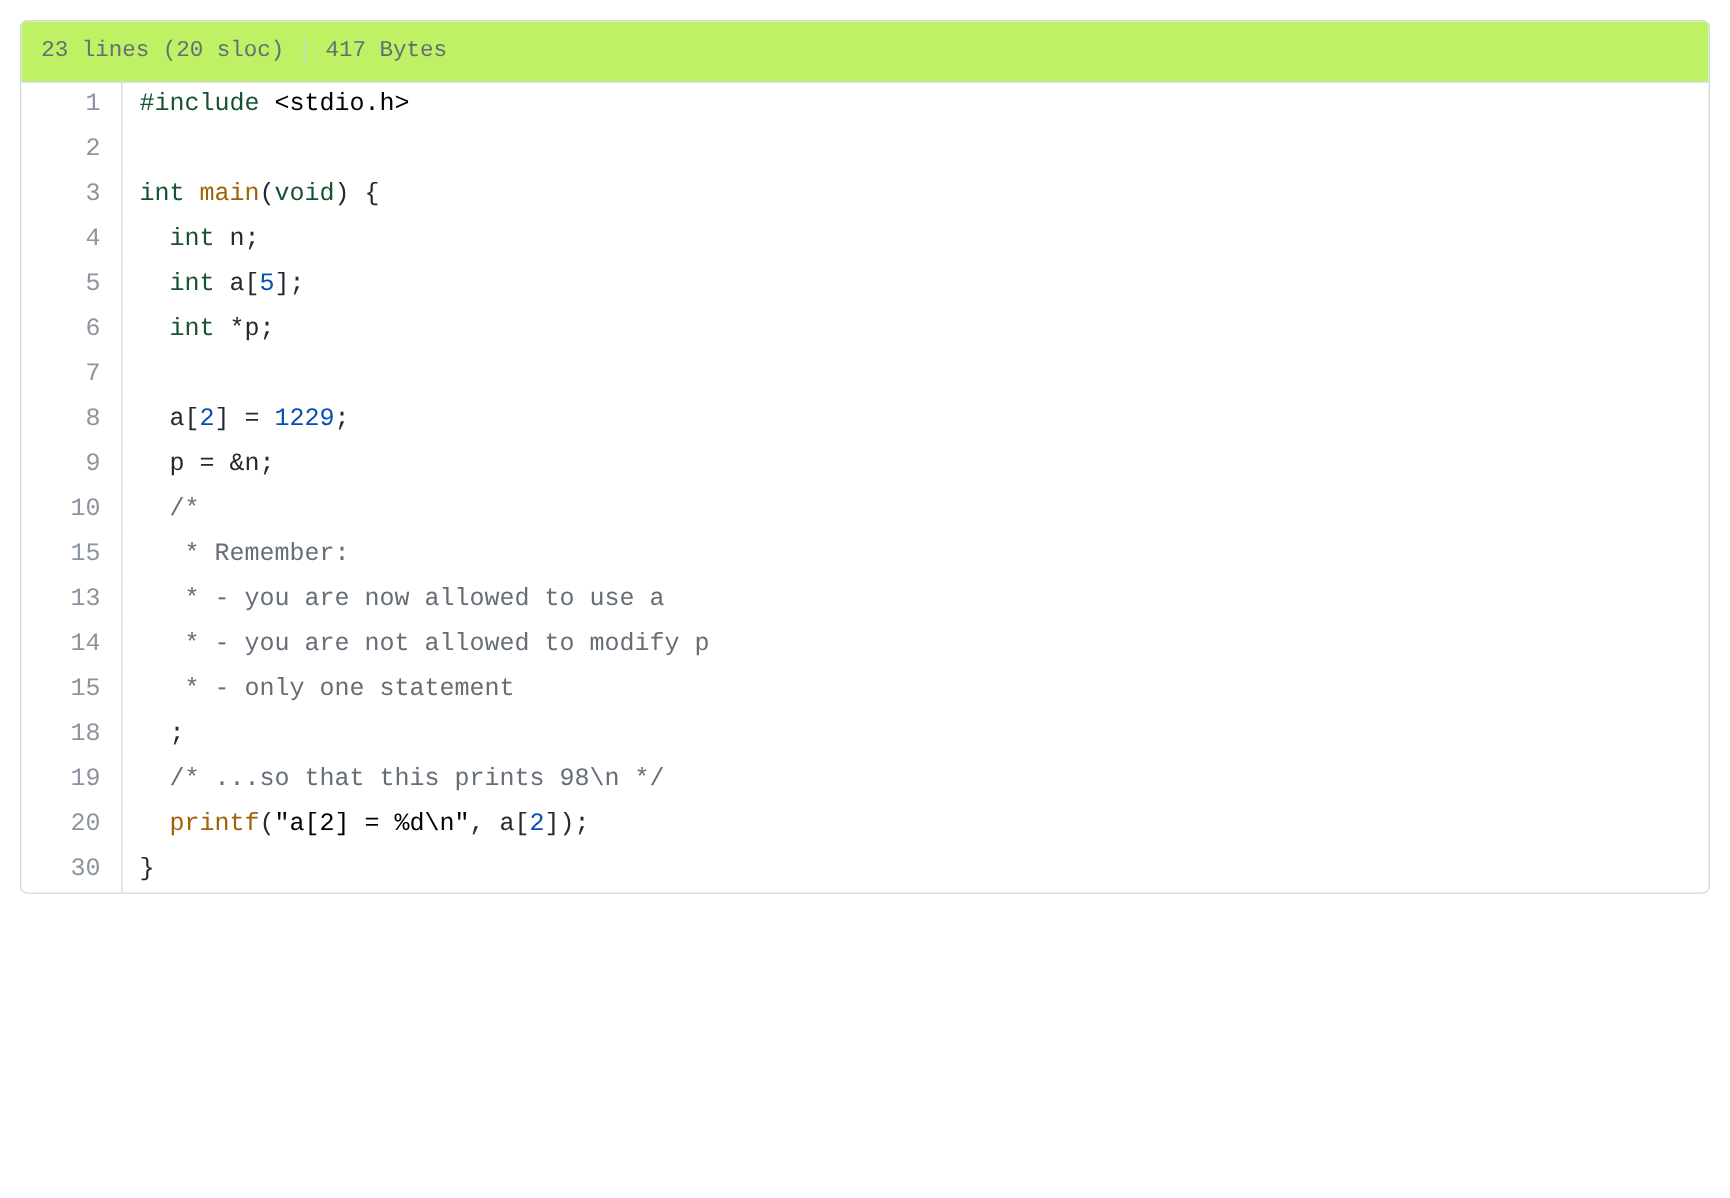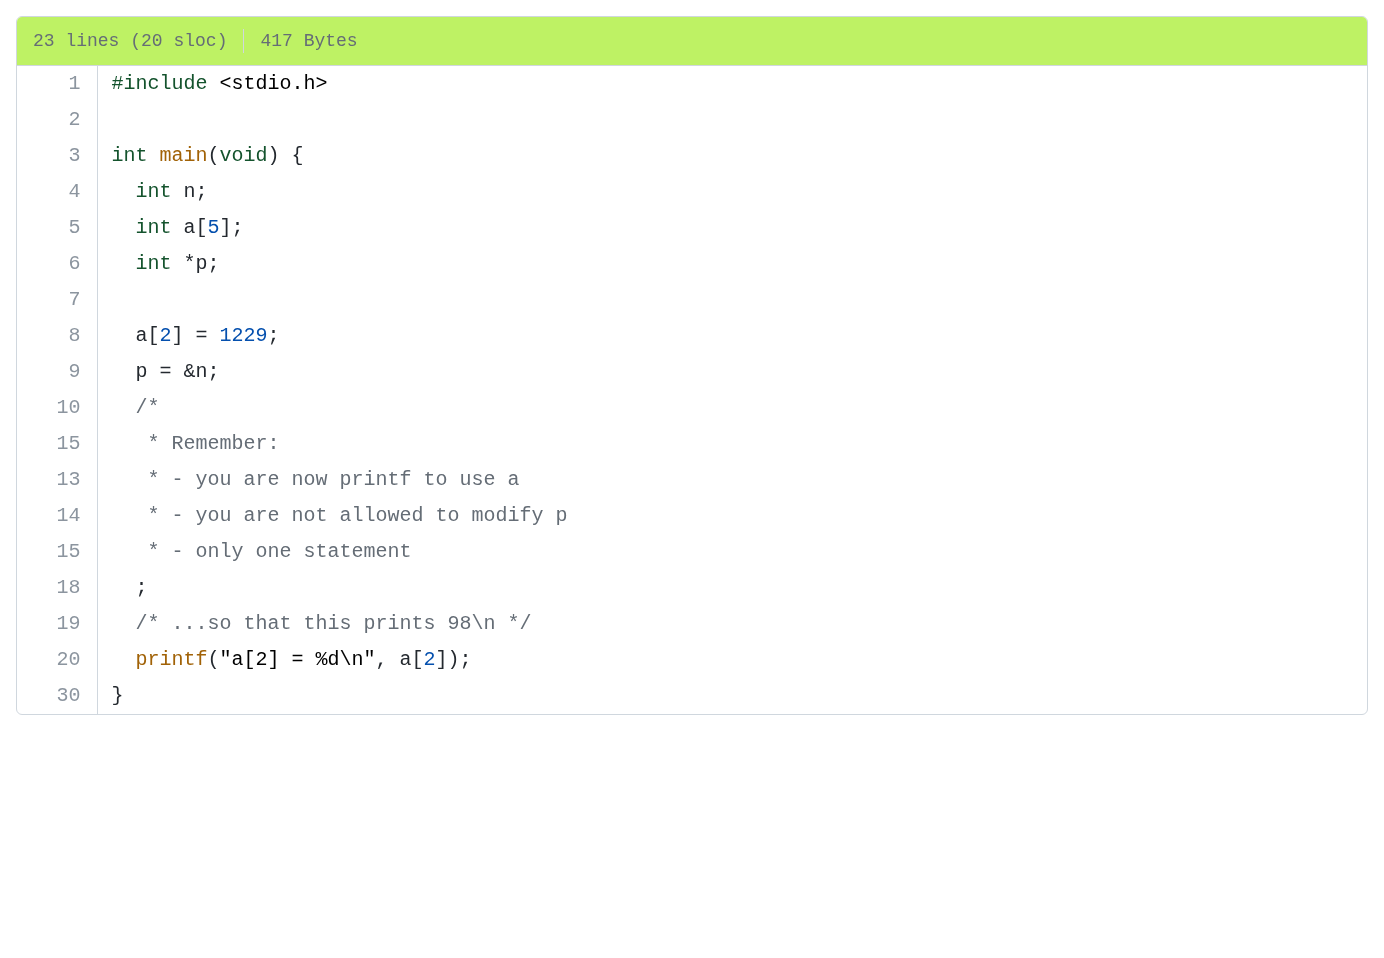--- a/index.html
+++ b/index.html
@@ -123,21 +123,21 @@
         <tr>
           <td class="line-num">10</td>
           <td class="blob-code"><span>  </span><span class="pl-c">/*</span></td>
         </tr>
         <tr>
           <td class="line-num">15</td>
           <td class="blob-code"><span class="pl-c">   * Remember:</span></td>
         </tr>
         <tr>
           <td class="line-num">13</td>
-          <td class="blob-code"><span class="pl-c">   * - you are now printf to use a</span></td>
+          <td class="blob-code"><span class="pl-c">   * - you are now allowed to use a</span></td>
         </tr>
         <tr>
           <td class="line-num">14</td>
           <td class="blob-code"><span class="pl-c">   * - you are not allowed to modify p</span></td>
         </tr>
         <tr>
           <td class="line-num">15</td>
           <td class="blob-code"><span class="pl-c">   * - only one statement</span></td>
         </tr>
         <tr>

